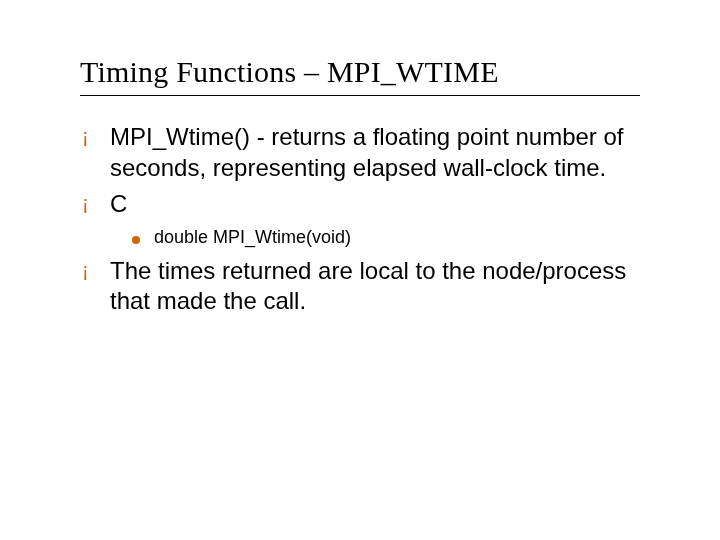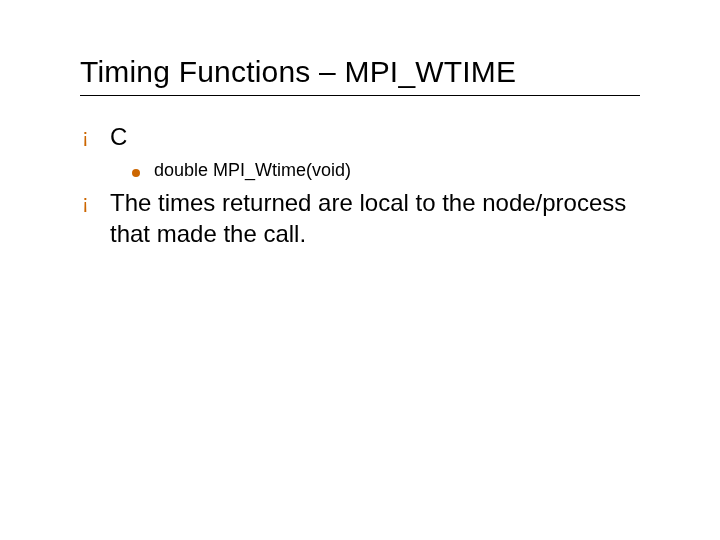--- a/index.html
+++ b/index.html
@@ -16,20 +16,21 @@
     box-sizing: border-box;
     width: 720px;
     height: 540px;
     padding: 55px 80px 40px 80px;
   }
   .title {
     font-size: 30px;
     font-weight: 400;
     margin: 0 0 6px 0;
     letter-spacing: 0.2px;
+    font-family: Liberation Serif, serif;
   }
   .title-underline {
     border: none;
     border-top: 1.5px solid #000;
     margin: 0 0 26px 0;
     width: 100%;
   }
   ul.level1 {
     list-style: none;
     margin: 0;
@@ -74,20 +75,23 @@
   }
 </style>
 </head>
 <body>
 
 <div class="slide">
   <h1 class="title">Timing Functions – MPI_WTIME</h1>
   <hr class="title-underline">
   <ul class="level1">
     <li>
+      <span>MPI_Wtime() - returns a floating point number of seconds, representing elapsed wall-clock time.</span>
+    </li>
+    <li>
       <span>C</span>
       <ul class="level2">
         <li>
           <span>double MPI_Wtime(void)</span>
         </li>
       </ul>
     </li>
     <li>
       <span>The times returned are local to the node/process that made the call.</span>
     </li>

